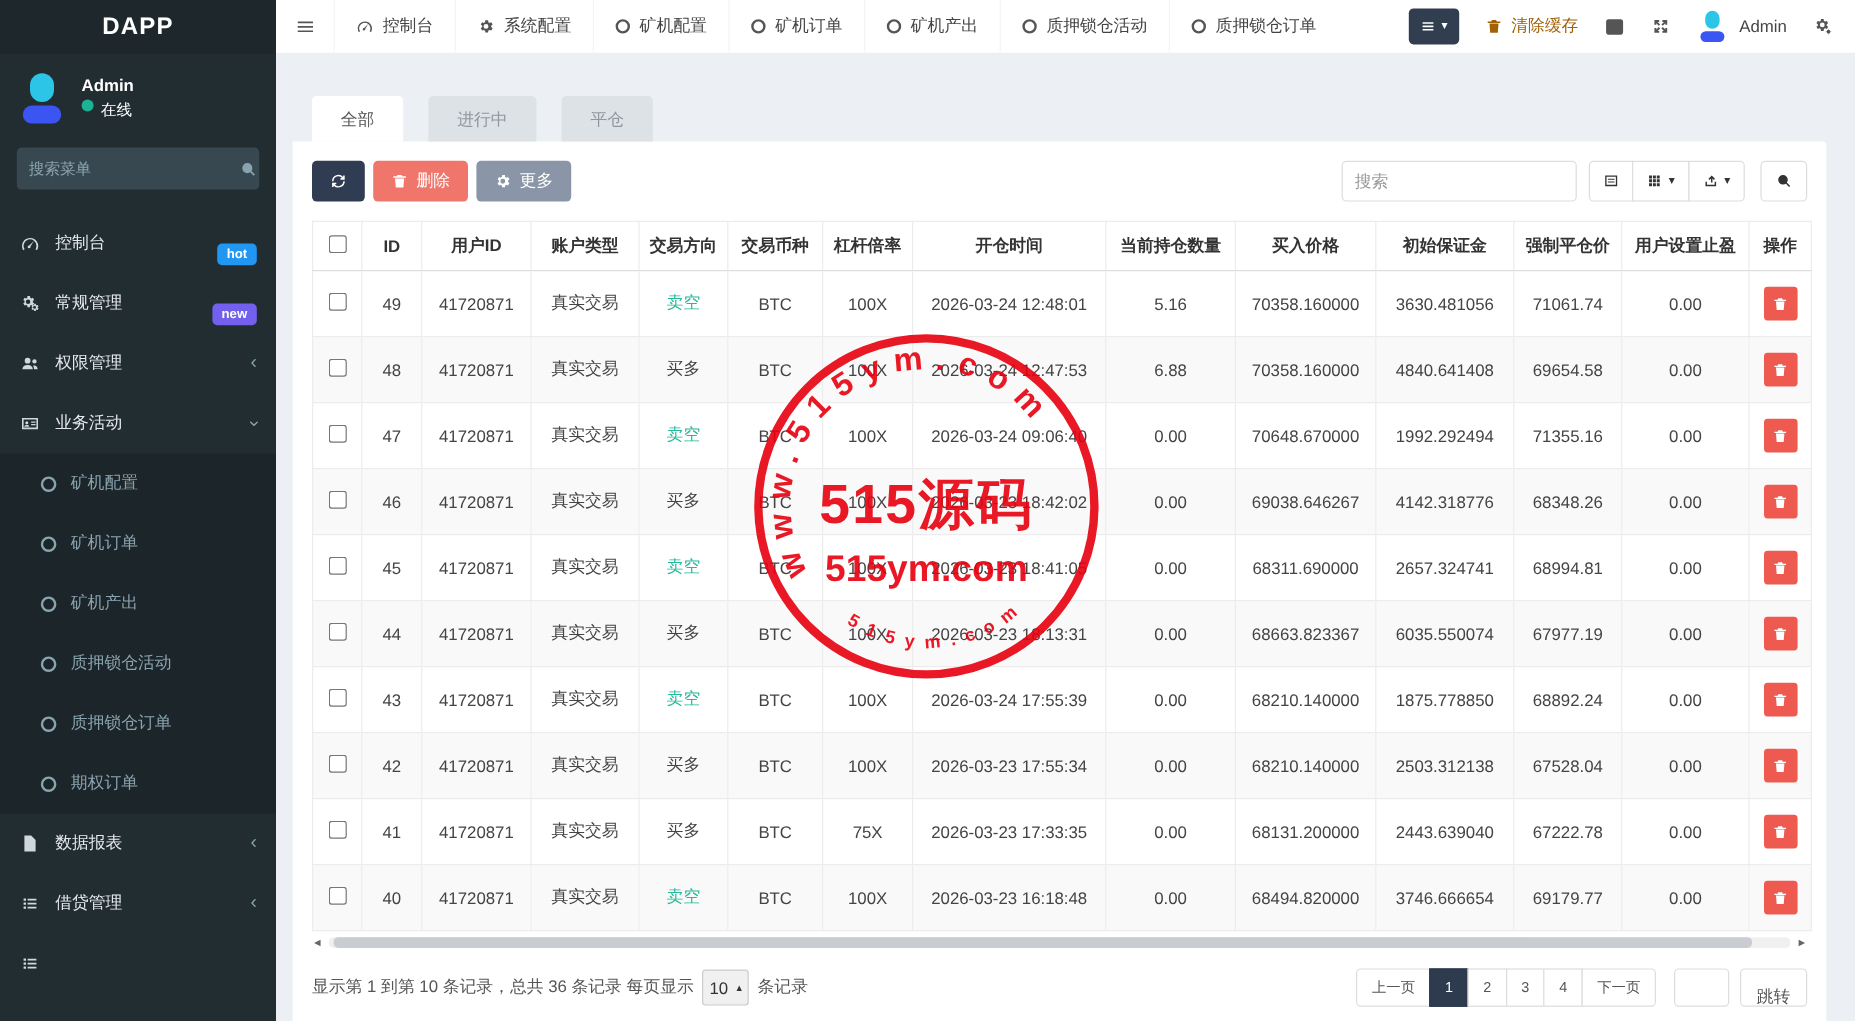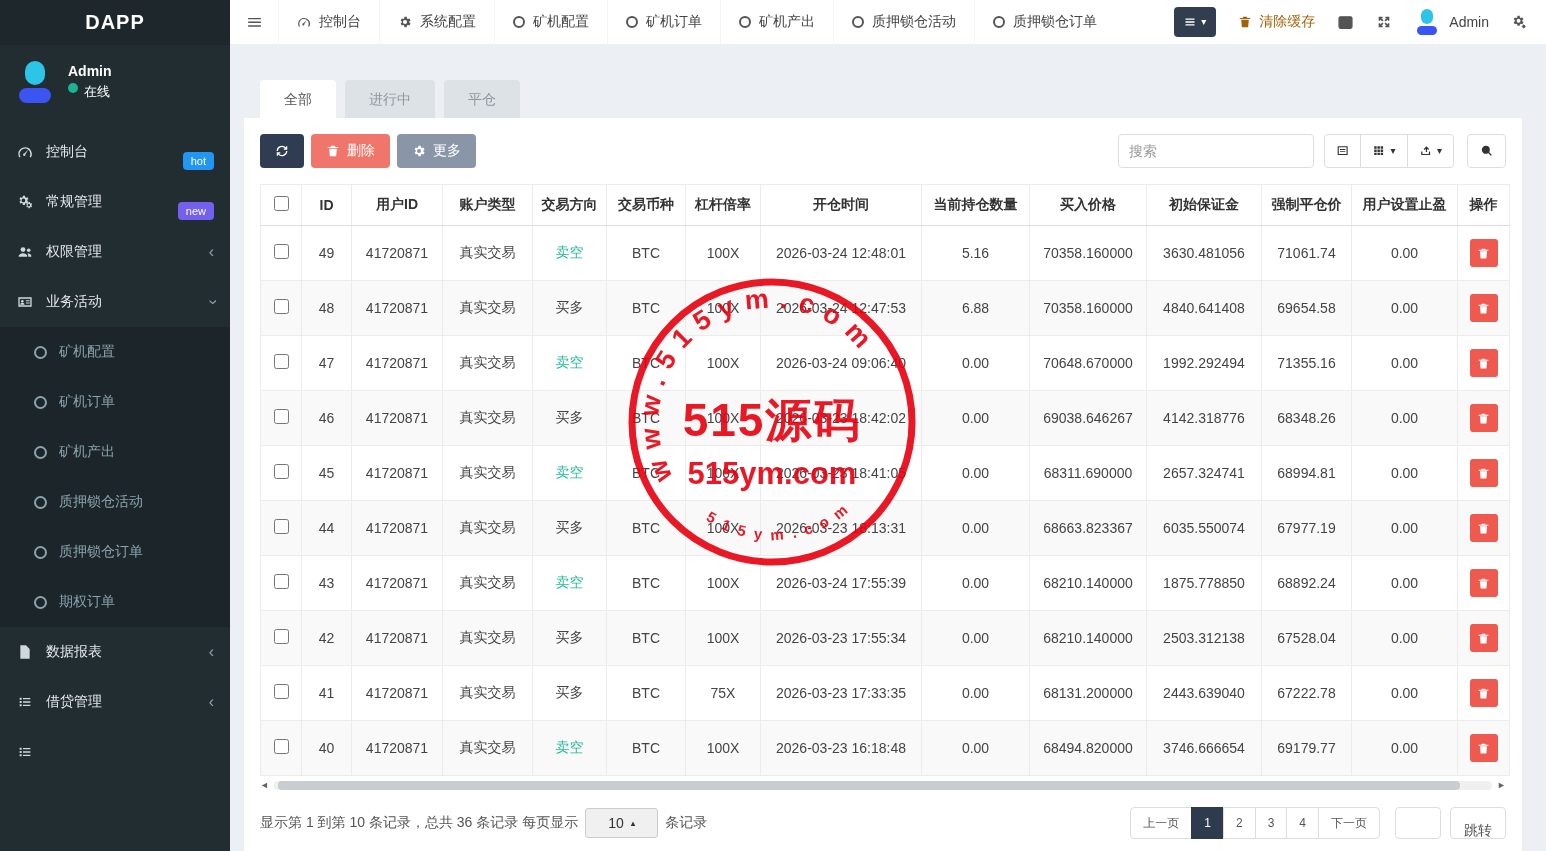--- a/index.html
+++ b/index.html
@@ -17,21 +17,21 @@
   .user-name { color:#fff; font-weight:bold; font-size:14px; margin-bottom:4px; }
   .user-status { display:flex; gap:6px; color:#fff; font-size:13px; }
   .dot { width:10px; height:10px; border-radius:50%; background:#1bb394; display:inline-block; }
   .sidebar-search { margin:6px 14px 10px; height:35px; background:#374850; border-radius:4px; display:flex; align-items:center; padding:0 10px; }
   .sidebar-search input { flex:1; background:transparent; border:none; outline:none; color:#cfd8dc; font-size:13px; font-family:inherit; }
   .sidebar-search input::placeholder { color:#8aa4af; }
   .sidebar-search .icwrap { color:#8aa4af; font-size:14px; }
   .menu { padding-top:10px; }
   .menu-item { height:50px; display:flex; align-items:center; gap:12px; padding:0 16px; color:#e4e9ec; font-size:14px; cursor:pointer; }
   .menu-item .icwrap, .submenu-item .icwrap { width:18px; display:inline-flex; justify-content:center; color:#cfd8dc; font-size:16px; }
-  .badge { margin-left:auto; color:#fff; font-size:11px; font-weight:normal; padding:3px 8px; border-radius:4px;margin-top:17px; }
+  .badge { margin-left:auto; color:#fff; font-size:11px; font-weight:bold; padding:3px 8px; border-radius:4px;margin-top:17px; }
   .chev { margin-left:auto; color:#8aa4af; font-size:16px; line-height:1; }
   .chev.down { transform:rotate(-90deg); }
   .submenu { background:#1c2529; }
   .submenu-item { height:50px; display:flex; align-items:center; gap:12px; padding:0 16px 0 34px; color:#8aa4af; font-size:14px; cursor:pointer; }
   .ring { width:13px; height:13px; border:2px solid #8aa4af; border-radius:50%; flex-shrink:0; }
   .submenu-item.active { background:#5871c8; color:#fff; }
   .submenu-item.active .ring { border-color:#fff; }
 
   
   .main { flex:1; display:flex; flex-direction:column; min-width:0; }
@@ -46,21 +46,21 @@
   .nav-link { display:flex; align-items:center; gap:7px; color:#a16207; cursor:pointer; }
   .nav-ic { color:#555; display:inline-flex; cursor:pointer; }
   .nav-user { display:flex; align-items:center; gap:9px; cursor:pointer; }
   .mini-avatar { width:26px; height:26px; position:relative; display:inline-block; }
   .mini-avatar .head { position:absolute; left:7px; top:0; width:12px; height:15px; border-radius:6px; background:#2cc5e8; }
   .mini-avatar .torso { position:absolute; left:3px; bottom:0; width:20px; height:9px; border-radius:5px; background:#3b55f2; }
   .caret { font-size:10px; line-height:1; }
 
   
   .content { flex:1; position:relative; padding:35px 24px 0 14px; overflow:hidden; }
-  .tabs { display:flex; gap:9px; margin-left:16px; }
+  .tabs { display:flex; gap:21px; margin-left:16px; }
   .tab { height:38px; line-height:38px; padding:0 24px; font-size:14px; background:#dde2e7; color:#8f979e; border-radius:4px 4px 0 0; cursor:pointer; }
   .tab.active { background:#fff; color:#555; }
   .card { background:#fff; border-radius:0 3px 3px 3px; padding:16px 16px 22px; }
 
   .card-toolbar { display:flex; align-items:center; margin-bottom:16px; }
   .btn { border:none; border-radius:4px; height:34px; display:inline-flex; align-items:center; gap:7px; cursor:pointer; font-size:14px; font-family:inherit; }
   .btn-refresh { width:44px; justify-content:center; background:#2f3c51; color:#fff; }
   .btn-del { background:#f0766b; color:#fff; padding:0 15px; margin-left:7px; }
   .btn-more { background:#8a96a7; color:#fff; padding:0 15px; margin-left:7px; }
   .tb-right { margin-left:auto; display:flex; align-items:center; }
@@ -80,21 +80,21 @@
   td.dir-sell { color:#26b99a; }
   input[type=checkbox] { width:15px; height:15px; cursor:pointer; }
   .row-del { width:28px; height:28px; background:#ee5a4f; border:none; border-radius:3px; color:#fff; display:inline-flex; align-items:center; justify-content:center; cursor:pointer; }
   .row-del .ic { width:13px; height:13px; }
 
   .hscroll { display:flex; align-items:center; gap:5px; margin-top:3px; height:12px; color:#666; font-size:9px; }
   .hs-track { flex:1; height:9px; background:#f0f0f0; border-radius:4px; position:relative; }
   .hs-thumb { position:absolute; left:4px; top:0; height:9px; width:97%; background:#c9ccd1; border-radius:4px; cursor:pointer; }
 
   .card-footer { display:flex; align-items:center; margin-top:16px; font-size:14px; color:#555; }
-  .pgsize { display:inline-flex; align-items:center; gap:7px; height:30px; padding:0 22px; margin:0 7px; background:#f0f0f0; border:1px solid #ccc; border-radius:3px; cursor:pointer; color:#333; }
+  .pgsize { display:inline-flex; align-items:center; gap:7px; height:30px; padding:0 5px; margin:0 7px; background:#f0f0f0; border:1px solid #ccc; border-radius:3px; cursor:pointer; color:#333; }
   .pgsize .caret { font-size:9px; }
   .pager { margin-left:auto; display:flex; align-items:center; }
   .pg { min-width:32px; height:32px; padding:0 12px; background:#fff; border:1px solid #ddd; color:#555; display:inline-flex; align-items:center; justify-content:center; margin-left:-1px; cursor:pointer; font-size:12px; font-family:inherit; }
   .pg.first { border-radius:4px 0 0 4px; margin-left:0; }
   .pg.last { border-radius:0 4px 4px 0; }
   .pg.active { background:#2e3a4e; border-color:#2e3a4e; color:#fff; }
   .jump-input { width:46px; height:32px; margin-left:15px; border:1px solid #ddd; border-radius:4px; outline:none; padding:0 6px; font-family:inherit; }
   .btn-jump { height:32px; margin-left:9px; padding:14px 13px; background:#fff; border:1px solid #ddd; border-radius:4px; color:#555; cursor:pointer; font-size:14px; font-family:inherit; }
 
   .watermark { position:absolute; left:392px; top:227px; width:300px; height:300px; pointer-events:none; z-index:5; opacity:.9; }
@@ -114,20 +114,29 @@
           <span class="head"></span>
           <span class="torso"></span>
         </div>
       <div>
         <div class="user-name">Admin</div>
         <div class="user-status">
           <span class="dot"></span>
           <span>在线</span>
         </div>
       </div>
+    </div>
+    <div class="sidebar-search">
+      <input placeholder="搜索菜单" style="">
+      <span class="icwrap">
+          <svg class="ic" viewBox="0 0 24 24" fill="none" stroke="currentColor" stroke-width="2.4">
+            <circle cx="10.5" cy="10.5" r="6"></circle>
+            <path d="M15 15l5.5 5.5"></path>
+          </svg>
+        </span>
     </div>
     <nav class="menu" id="menu">
         <div class="menu-item">
           <span class="icwrap">
             <svg class="ic" viewBox="0 0 24 24">
               <path d="M12 5C6.5 5 2 9.5 2 15c0 1.9.5 3.7 1.4 5.2l1.9-1.1A8 8 0 1 1 20 15c0 1.5-.4 2.9-1.1 4.1l1.9 1.1A10 10 0 0 0 12 5z"></path>
               <path d="M11 14.3 16.8 8.7l-4.2 6.9a1.8 1.8 0 1 1-1.6-1.3z"></path>
             </svg>
           </span>
           <span>控制台</span>

